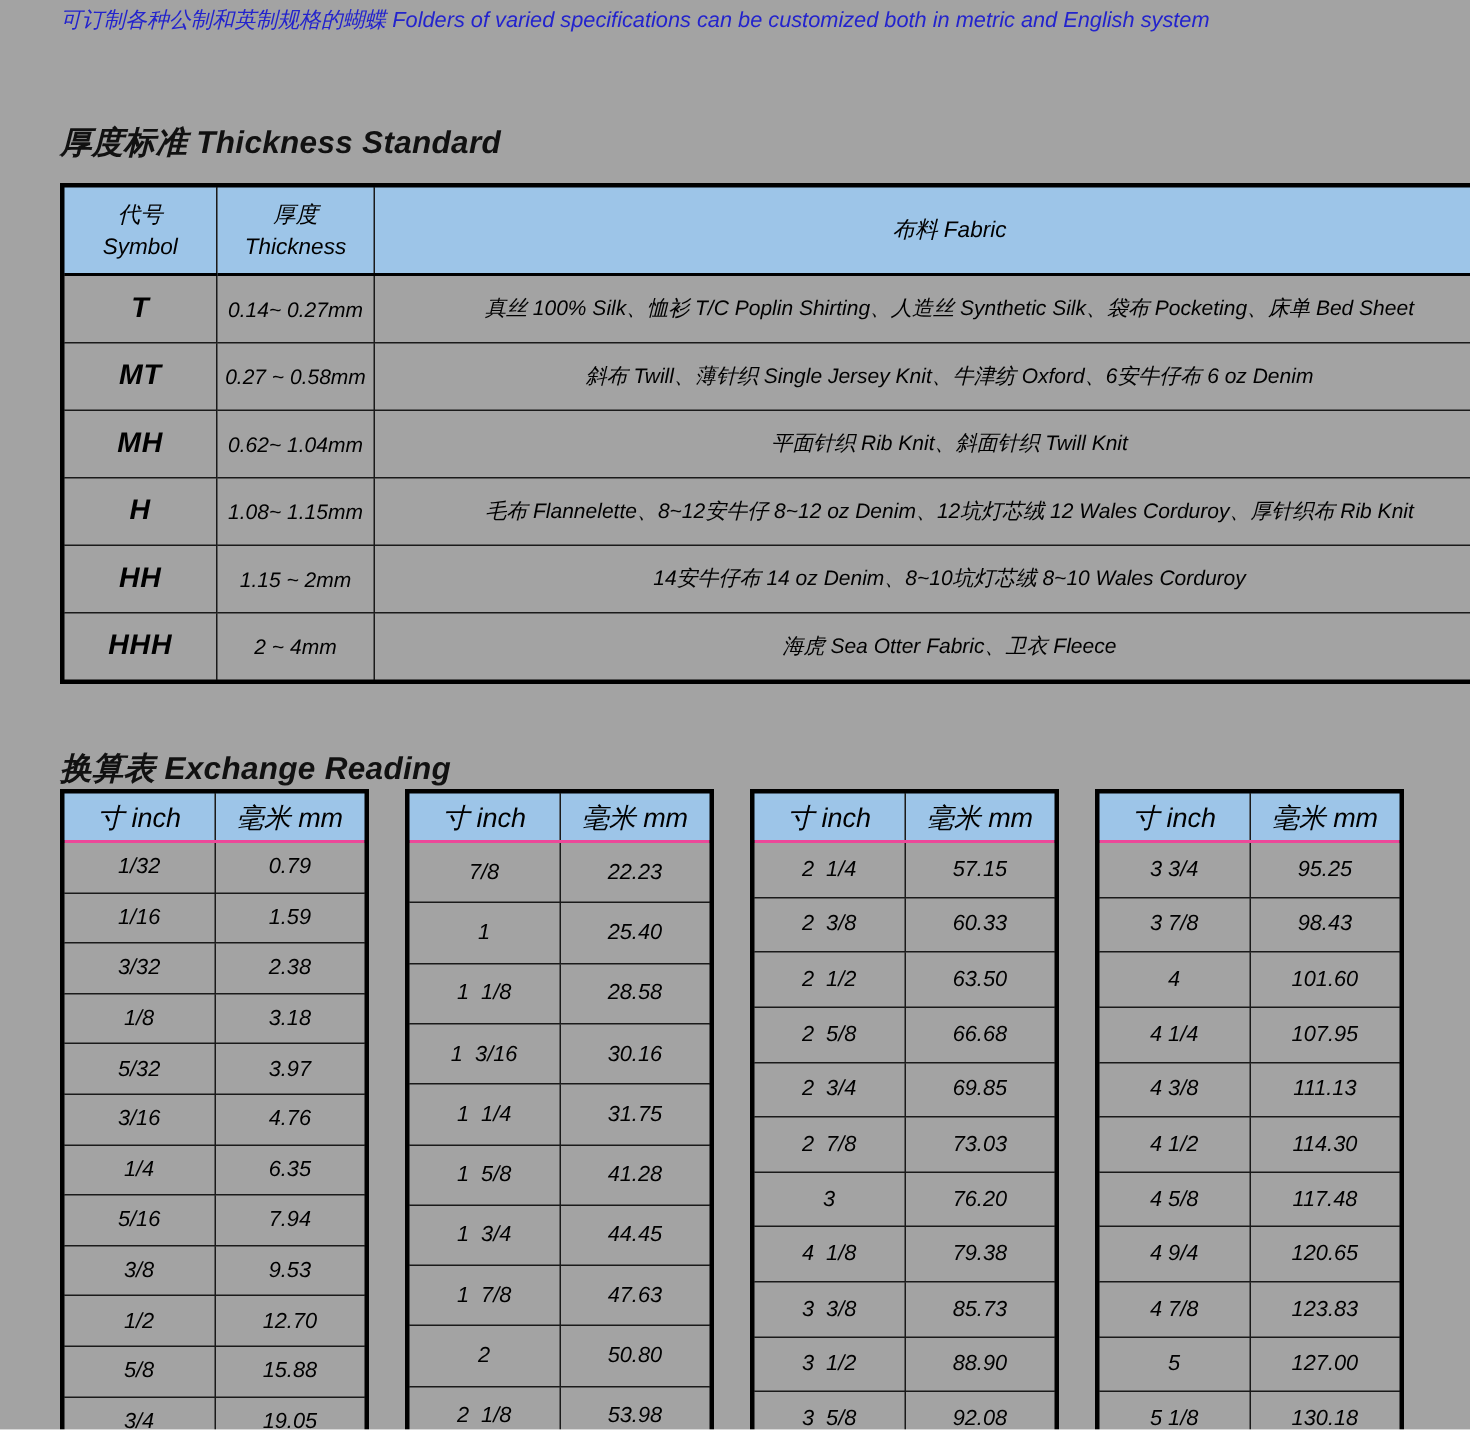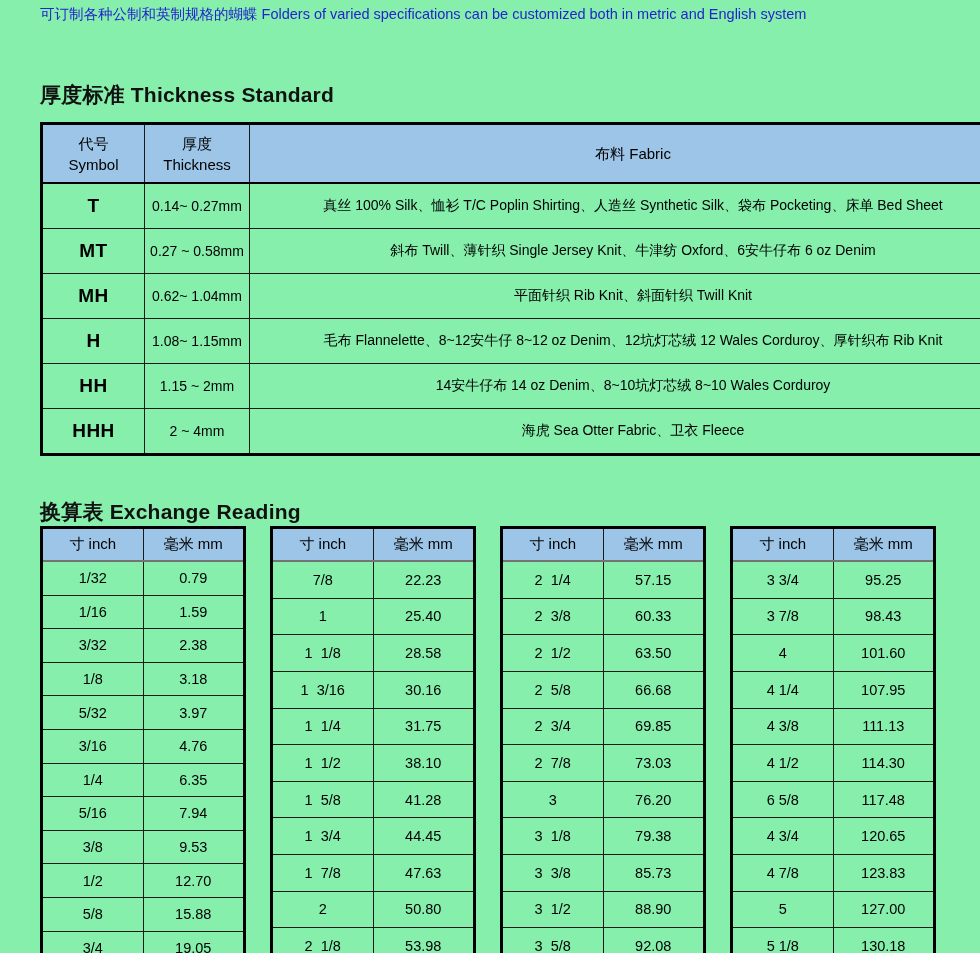--- a/index.html
+++ b/index.html
@@ -9,21 +9,22 @@
     font-family: "Liberation Sans", "DejaVu Sans", sans-serif;
     color: #000;
   }
   .page {
     position: relative;
     width: 980px;
     height: 953px;
     box-sizing: border-box;
     padding: 5px 42px 0 40px;
     overflow: hidden;
-    background: #86efac;
+    background: #a3a3a3;
+    font-style: italic;
   }
   .top-note {
     color: #2323cd;
     font-size: 14.5px;
     line-height: 18px;
     white-space: nowrap;
   }
   .section-title {
     font-size: 21px;
     font-weight: bold;
@@ -82,22 +83,22 @@
     border: 1px solid #1a1a1a;
     text-align: center;
     vertical-align: middle;
     padding: 0;
     width: 50%;
   }
   .exchange-table thead th {
     background: #9dc5e8;
     height: 31px;
     font-weight: normal;
-    font-size: 15px;
-    border-bottom: 2px solid #737373;
+    font-size: 18px;
+    border-bottom: 2px solid #ec4899;
   }
   .exchange-table tbody td {
     height: 32.6px;
     font-size: 14.5px;
     white-space: pre;
   }
 </style>
 </head>
 <body>
 
@@ -248,24 +249,20 @@
         </tr>
           <tr>
           <td>1  3/16</td>
           <td>30.16</td>
         </tr>
           <tr>
           <td>1  1/4</td>
           <td>31.75</td>
         </tr>
           <tr>
-          <td>1  1/2</td>
-          <td>38.10</td>
-        </tr>
-          <tr>
           <td>1  5/8</td>
           <td>41.28</td>
         </tr>
           <tr>
           <td>1  3/4</td>
           <td>44.45</td>
         </tr>
           <tr>
           <td>1  7/8</td>
           <td>47.63</td>
@@ -312,21 +309,21 @@
         </tr>
           <tr>
           <td>2  7/8</td>
           <td>73.03</td>
         </tr>
           <tr>
           <td>3</td>
           <td>76.20</td>
         </tr>
           <tr>
-          <td>3  1/8</td>
+          <td>4  1/8</td>
           <td>79.38</td>
         </tr>
           <tr>
           <td>3  3/8</td>
           <td>85.73</td>
         </tr>
           <tr>
           <td>3  1/2</td>
           <td>88.90</td>
         </tr>
@@ -364,25 +361,25 @@
         </tr>
           <tr>
           <td>4 3/8</td>
           <td>111.13</td>
         </tr>
           <tr>
           <td>4 1/2</td>
           <td>114.30</td>
         </tr>
           <tr>
-          <td>6 5/8</td>
+          <td>4 5/8</td>
           <td>117.48</td>
         </tr>
           <tr>
-          <td>4 3/4</td>
+          <td>4 9/4</td>
           <td>120.65</td>
         </tr>
           <tr>
           <td>4 7/8</td>
           <td>123.83</td>
         </tr>
           <tr>
           <td>5</td>
           <td>127.00</td>
         </tr>

